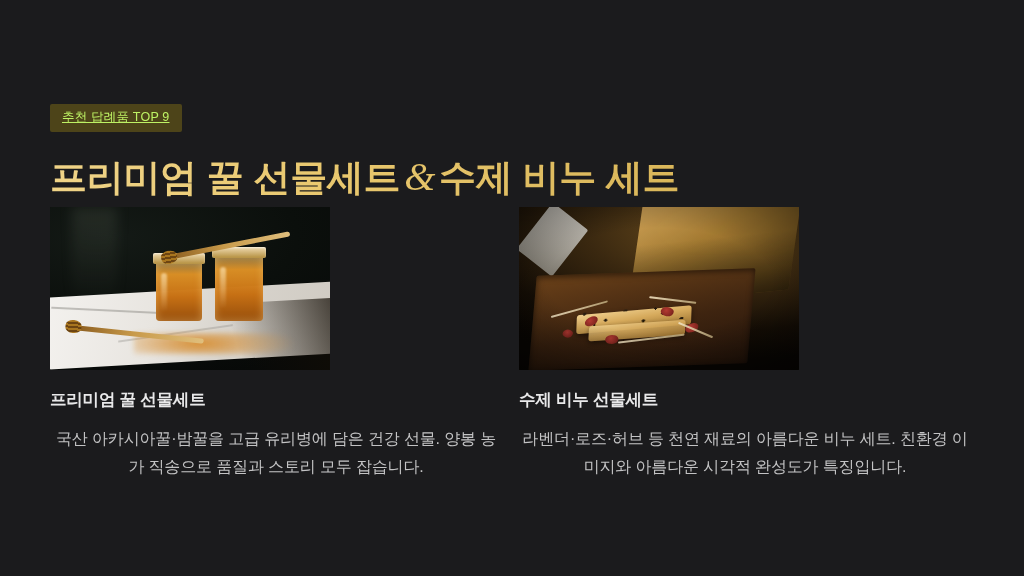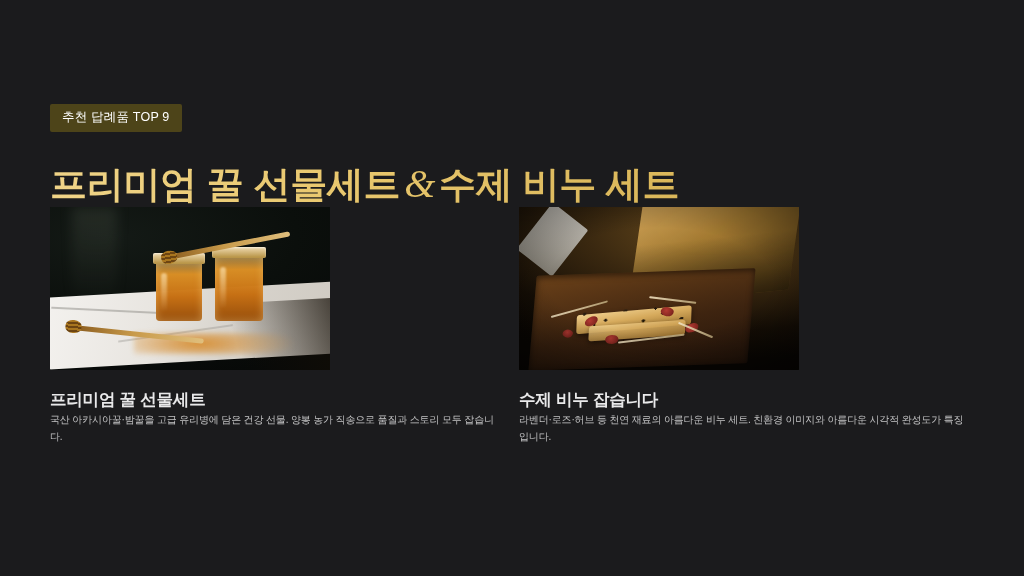--- a/index.html
+++ b/index.html
@@ -22,31 +22,32 @@
   
   .header {
     position:absolute;
     left:50px; top:104px;
     width:920px;
   }
 
   .badge {
     display:inline-block;
     background:#4d4419;
-    color:#ffffff;
+    color:#bef264;
     font-size:12.5px;
     line-height:1;
     letter-spacing:.2px;
     padding:7px 12px 8px 12px;
     border-radius:2px;
     white-space:nowrap;
+    text-decoration:underline;
   }
 
   .title {
-    margin-top:30px;
+    margin-top:23px;
     font-size:37px;
     line-height:1.12;
     font-weight:700;
     letter-spacing:-0.3px;
     white-space:nowrap;
     background:linear-gradient(95deg,#f0d488 0%,#e9c86f 30%,#dcb95c 62%,#d2ad4e 100%);
     -webkit-background-clip:text;
     background-clip:text;
     color:transparent;
     -webkit-text-fill-color:transparent;
@@ -246,25 +247,27 @@
   
   .card-title {
     margin-top:19px;
     font-size:16.5px;
     font-weight:700;
     color:#e9e9ea;
     letter-spacing:-0.2px;
     white-space:nowrap;
   }
   .card-desc {
-    font-size:10px;
+    margin-top:14px;
+    font-size:16px;
     line-height:1.72;
     color:#c3c3c4;
     width:452px;
     letter-spacing:-0.15px;
+    text-align:center;
   }
 </style>
 </head>
 <body>
 
 <div class="slide">
 
   <div class="header">
     <div class="badge">추천 답례품 TOP 9</div>
 
@@ -312,18 +315,18 @@
             <div class="petal p4"></div>
             <div class="petal p5"></div>
             <div class="straw s1"></div>
             <div class="straw s2"></div>
             <div class="straw s3"></div>
             <div class="straw s4"></div>
           </div>
           <div class="soap-vignette"></div>
         </div>
       </div>
-      <div class="card-title">수제 비누 잡습니다</div>
+      <div class="card-title">수제 비누 선물세트</div>
       <p class="card-desc">라벤더·로즈·허브 등 천연 재료의 아름다운 비누 세트. 친환경 이미지와 아름다운 시각적 완성도가 특징입니다.</p>
     </div>
 
   </div>
 </div>
 
 </body></html>

